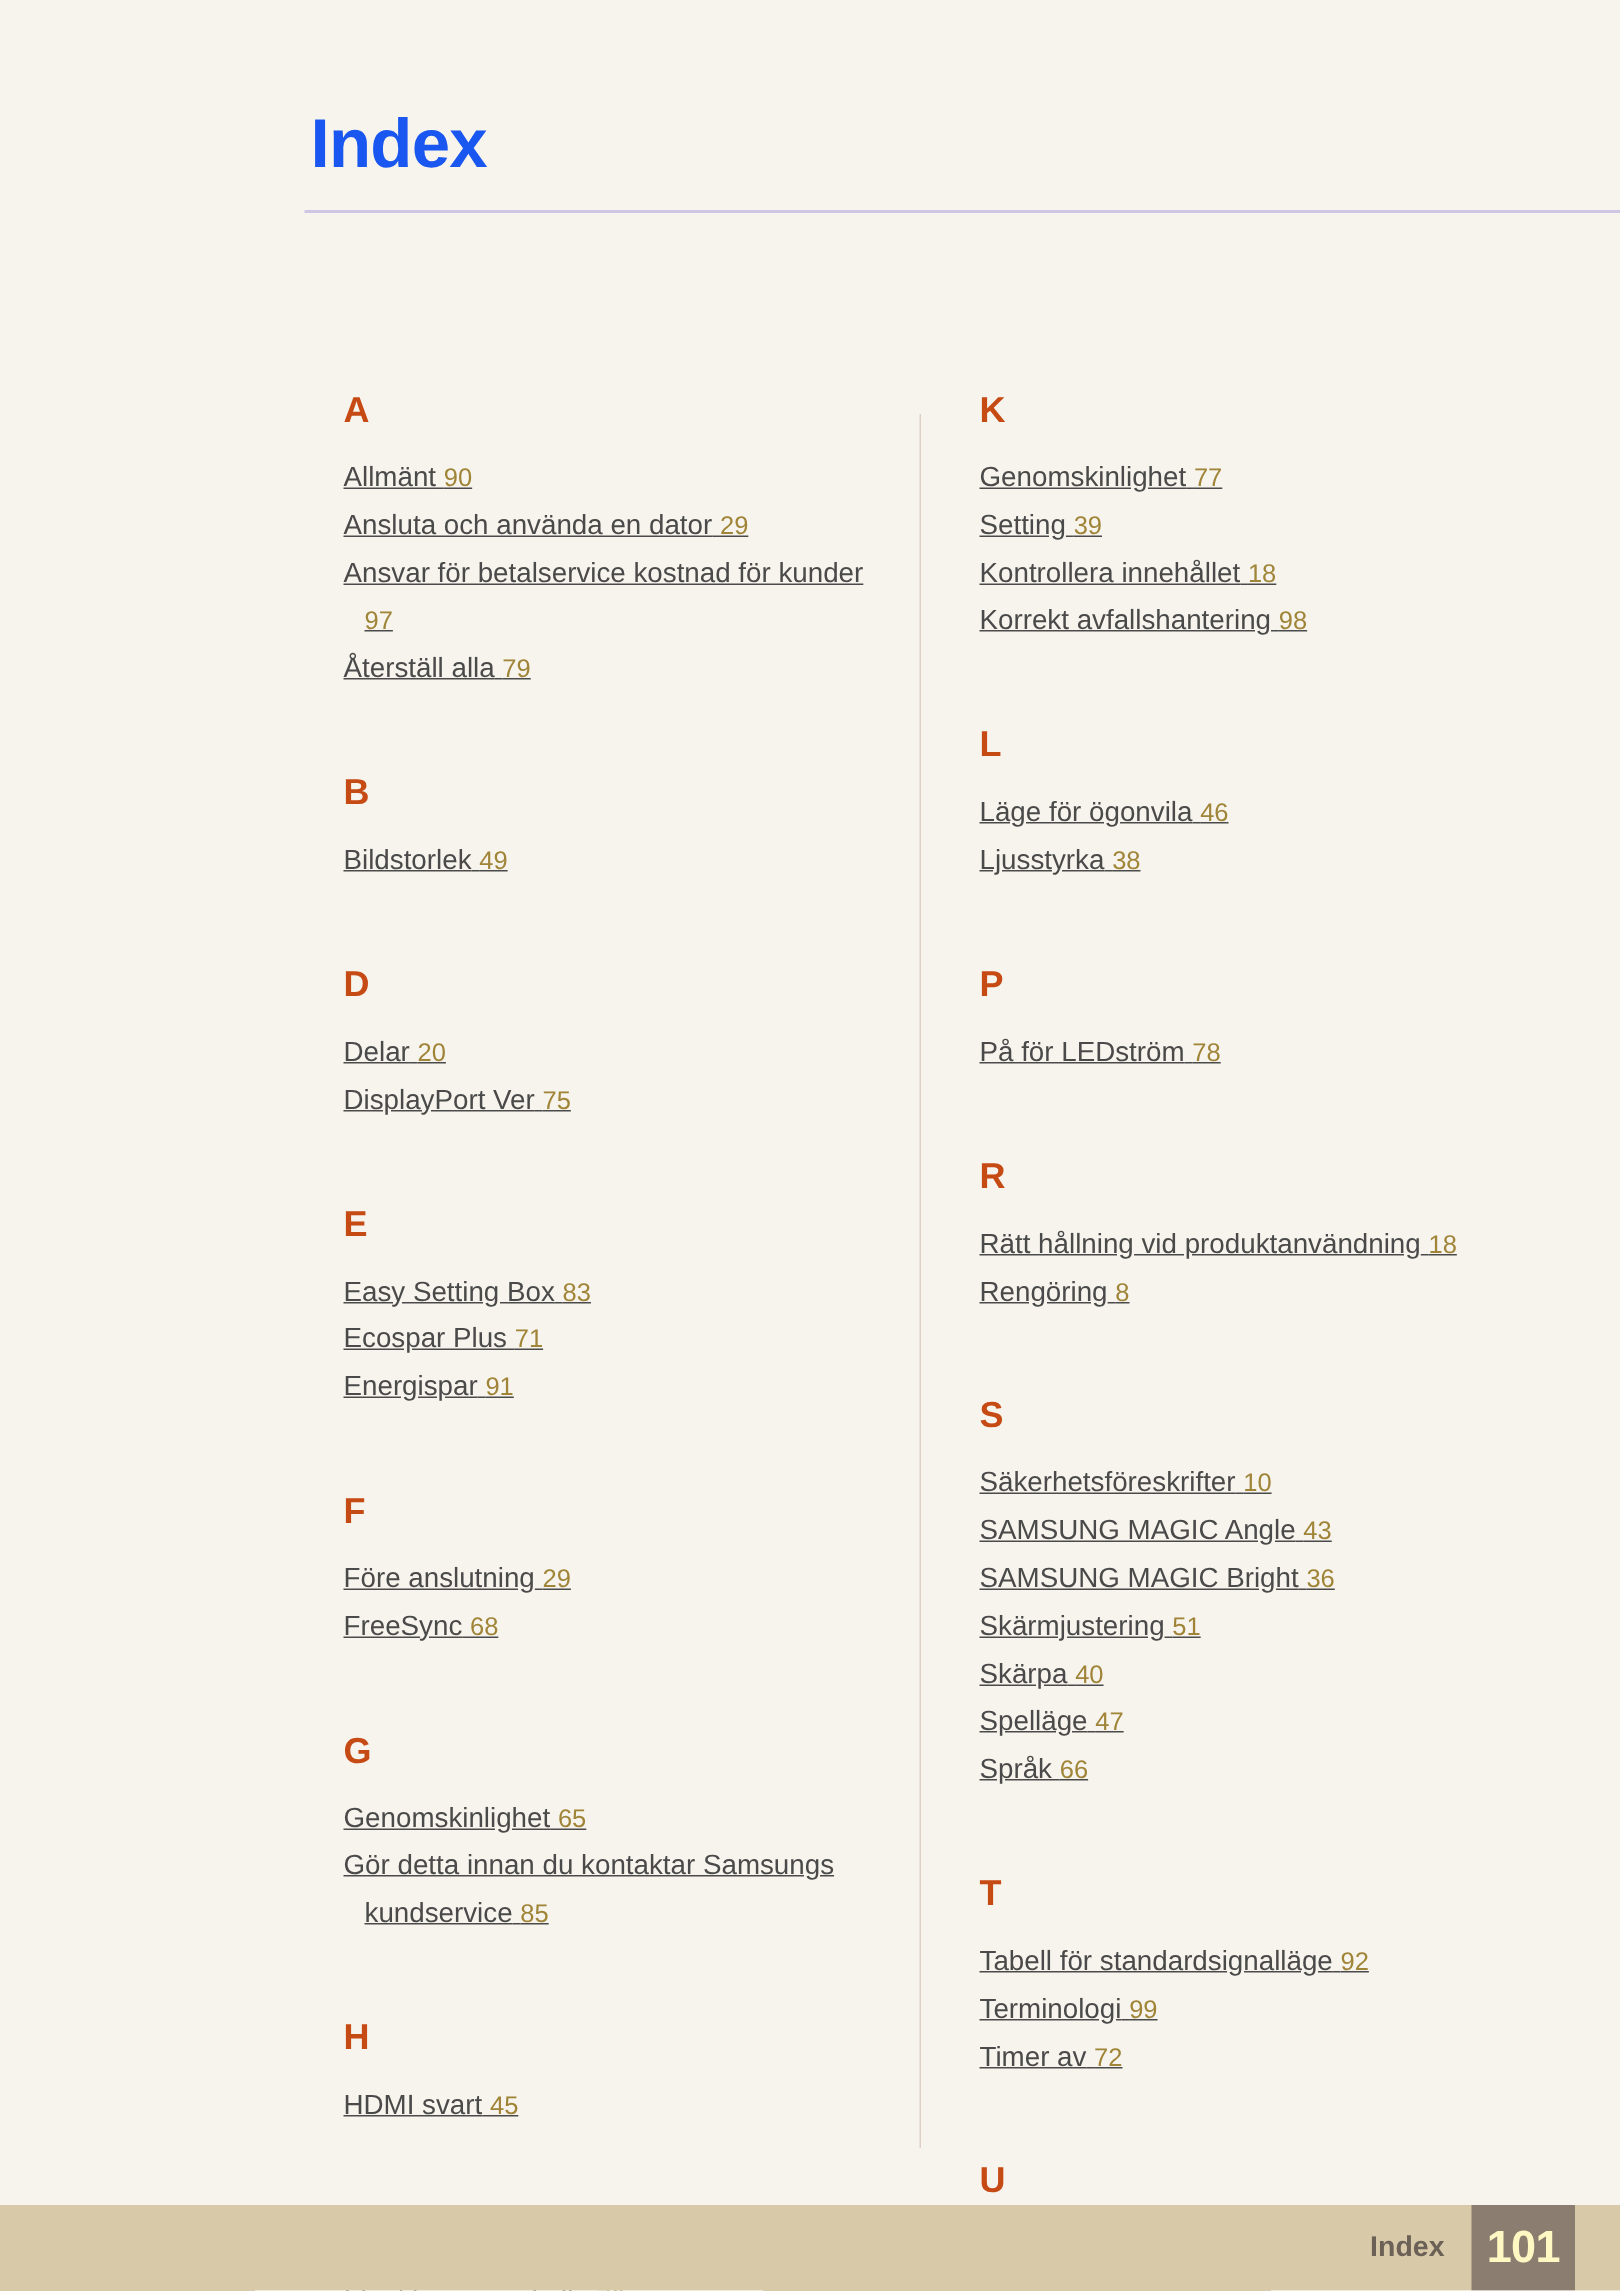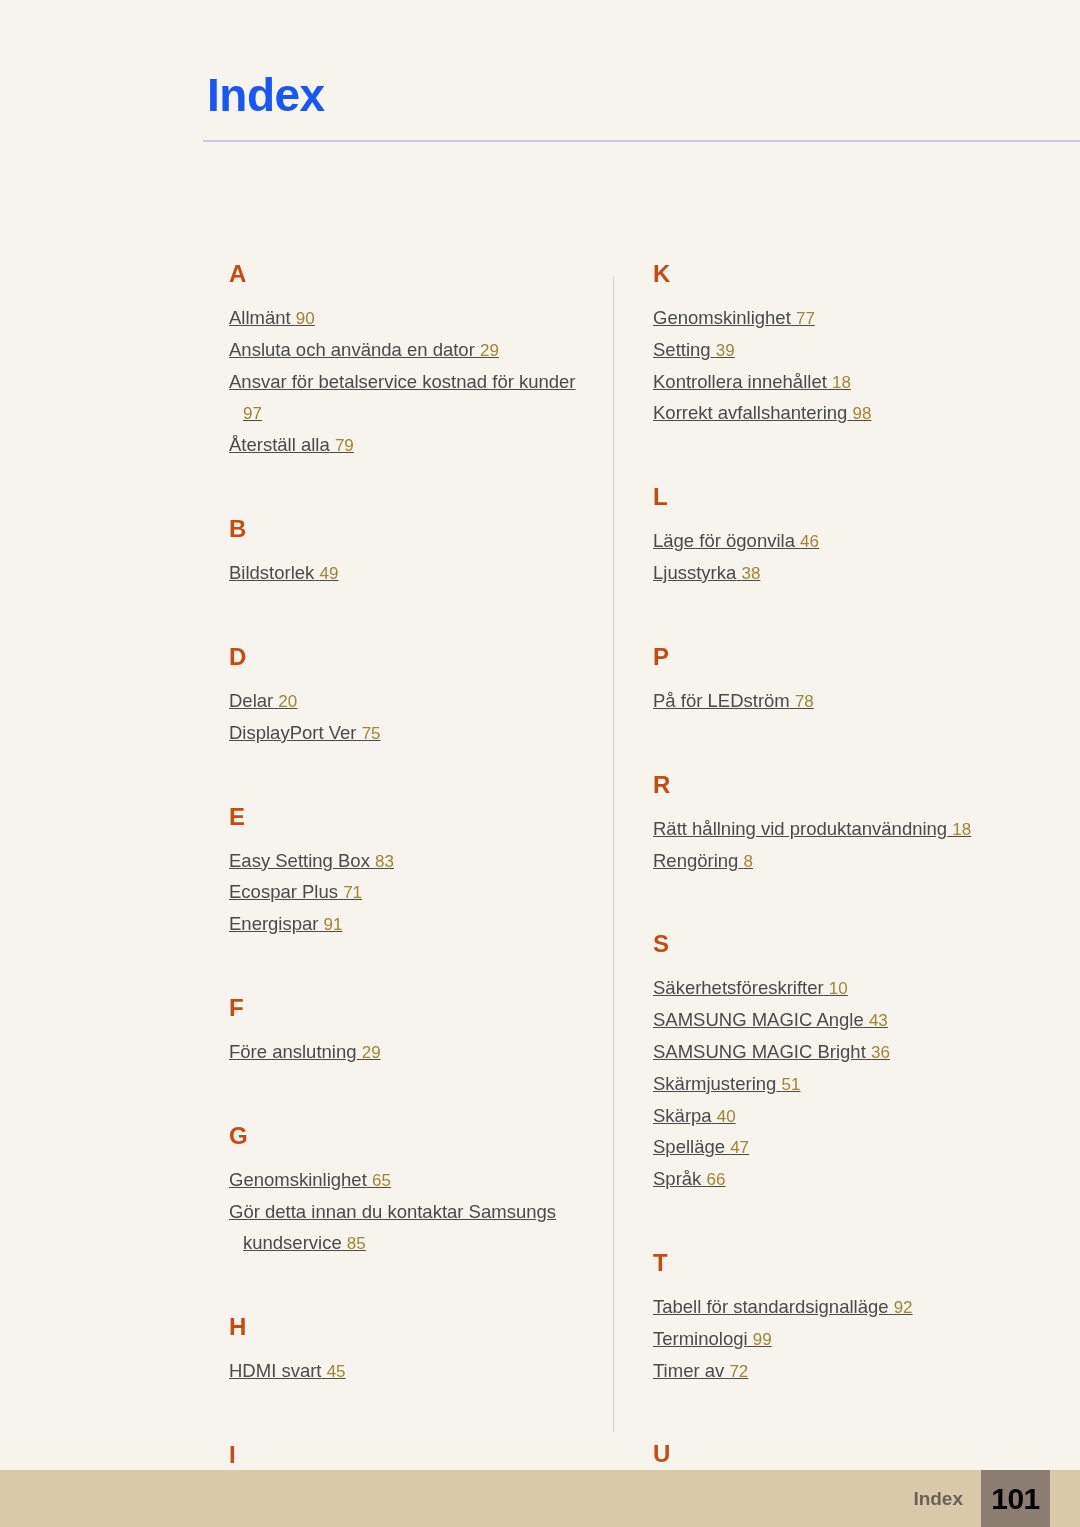--- a/index.html
+++ b/index.html
@@ -104,21 +104,21 @@
   .footer-label {
     font-size: 19px;
     font-weight: bold;
     color: #6b6157;
     display: flex;
     align-items: center;
     padding-right: 18px;
   }
   .footer-page-number {
     background: #8b7d70;
-    color: #000000;
+    color: #fef9c3;
     font-size: 30px;
     font-weight: bold;
     width: 69px;
     display: flex;
     align-items: center;
     justify-content: center;
     letter-spacing: -0.5px;
   }
   .footer-tail {
     width: 30px;
@@ -155,20 +155,21 @@
       </div>
       <div class="letter-group">
         <div class="group-letter">E</div>
         <div class="index-entry"><span>Easy Setting Box</span> <span class="entry-page">83</span></div>
         <div class="index-entry"><span>Ecospar Plus</span> <span class="entry-page">71</span></div>
         <div class="index-entry"><span>Energispar</span> <span class="entry-page">91</span></div>
       </div>
       <div class="letter-group">
         <div class="group-letter">F</div>
         <div class="index-entry"><span>Före anslutning</span> <span class="entry-page">29</span></div>
+        <div class="index-entry"><span>FreeSync</span> <span class="entry-page">68</span></div>
       </div>
       <div class="letter-group">
         <div class="group-letter">G</div>
         <div class="index-entry"><span>Genomskinlighet</span> <span class="entry-page">65</span></div>
         <div class="index-entry"><span>Gör detta innan du kontaktar Samsungs kundservice</span> <span class="entry-page">85</span></div>
       </div>
       <div class="letter-group">
         <div class="group-letter">H</div>
         <div class="index-entry"><span>HDMI svart</span> <span class="entry-page">45</span></div>
       </div>

